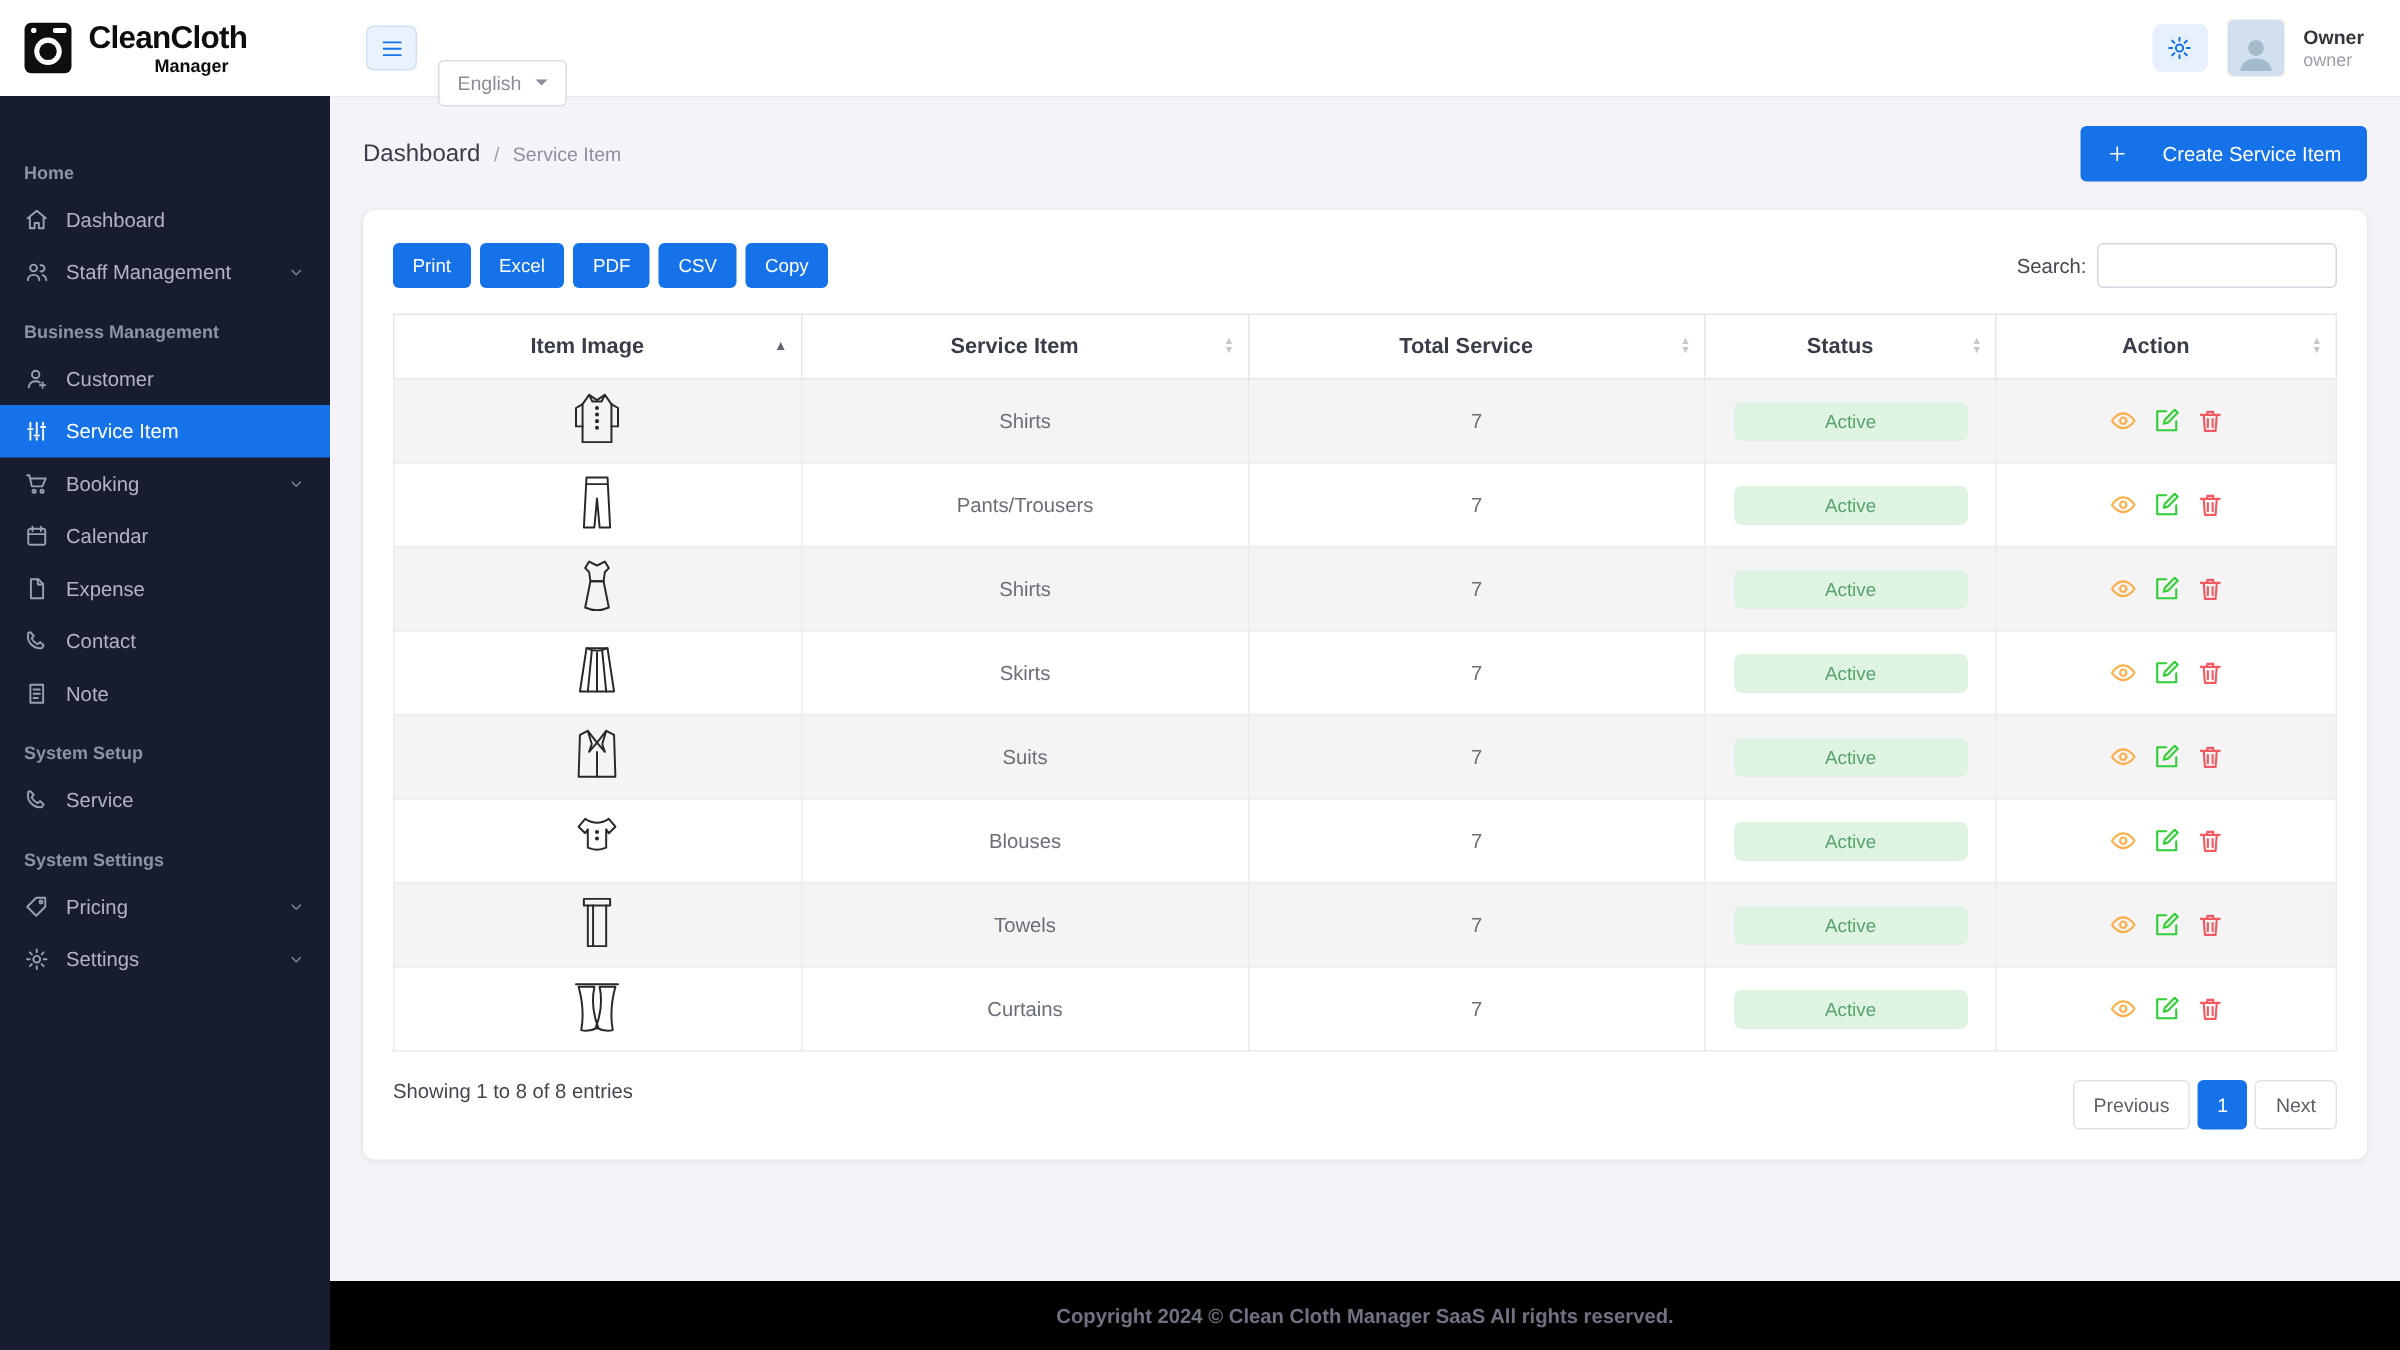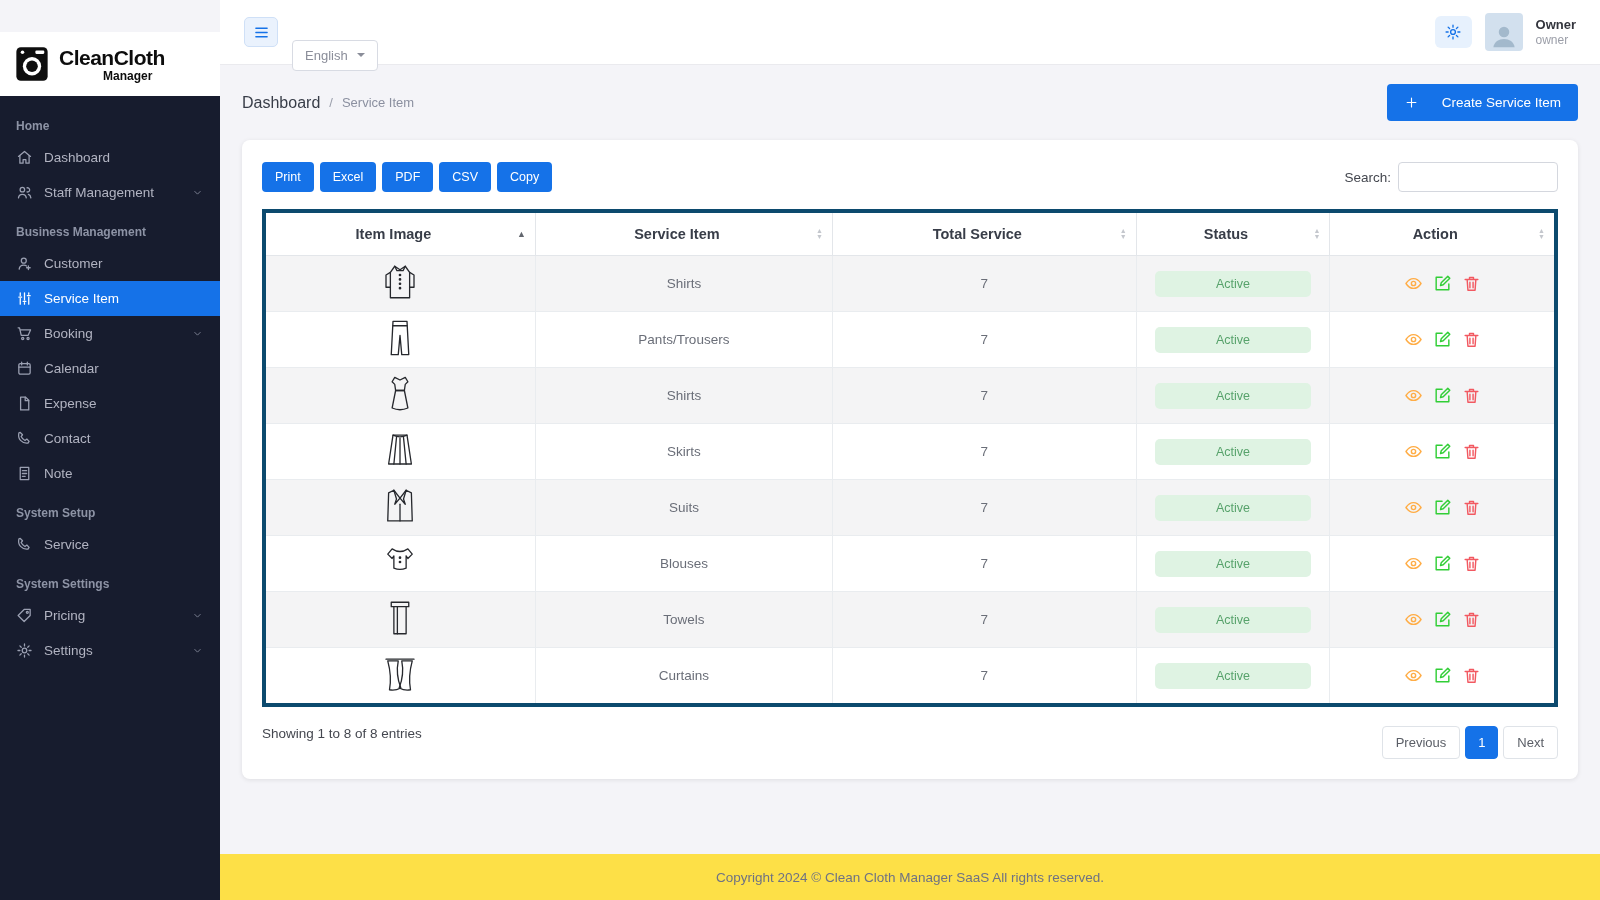--- a/index.html
+++ b/index.html
@@ -1,25 +1,25 @@
 <!DOCTYPE html>
 <html><head>
 <meta charset="utf-8">
 <style>
   * { margin:0; padding:0; box-sizing:border-box; }
   html,body { width:1600px; height:900px; overflow:hidden; font-family:"Liberation Sans", sans-serif; background:#f4f4f8; }
   .app { display:flex; width:1600px; height:900px; }
 
   
-  .sidebar { width:220px; flex-shrink:0; background:#171c2e; display:flex; flex-direction:column;margin-top:32px; }
+  .sidebar { width:220px; flex-shrink:0; background:#171c2e; display:flex; flex-direction:column; }
   .logo { height:64px; background:#ffffff; display:flex; align-items:center; gap:8px; padding:0 13px; flex-shrink:0; }
   .logo-icon svg { width:38px; height:38px; display:block; }
   .logo-line1 { font-size:21px; font-weight:800; color:#0d0d0d; letter-spacing:-0.5px; line-height:1; display:block; }
   .logo-line2 { font-size:12px; font-weight:700; color:#0d0d0d; line-height:1; display:block; margin-left:44px; margin-top:2px; }
-  .sidebar-nav { padding-top:8px; overflow:hidden; }
+  .sidebar-nav { padding-top:29px; overflow:hidden; }
   .nav-section { padding:15px 16px 7px; color:#8d93a5; font-size:12px; font-weight:700; }
   .nav-item { display:flex; align-items:center; gap:11px; padding:9px 16px; color:#b2b4c2; font-size:13.5px; cursor:pointer; }
   .nav-item .icon { display:inline-flex; color:#9ba0b2; }
   .nav-item .icon svg { width:17px; height:17px; }
   .nav-item.active { background:#1572e8; color:#ffffff; }
   .nav-item.active .icon { color:#ffffff; }
   .chev { margin-left:auto; opacity:.75; }
   .chev svg { width:13px !important; height:13px !important; }
 
   
@@ -45,40 +45,40 @@
   .bc-current { font-size:13px; color:#8b90a0; }
   .create-btn { margin-left:auto; background:#1572e8; color:#fff; border:none; border-radius:4px; height:37px; padding:16px 17px; font-size:13.5px; display:flex; align-items:center; gap:23px; cursor:pointer; }
   .create-btn svg { width:15px; height:15px; }
 
   .card { margin:19px 22px 0; background:#ffffff; border-radius:8px; box-shadow:0 1px 5px rgba(0,0,0,.09); padding:22px 20px 20px; }
   .toolbar-row { display:flex; align-items:center; margin-bottom:17px; }
   .export-btn { background:#1572e8; color:#fff; border:none; border-radius:4px; height:30px; padding:0 13px; font-size:12.5px; margin-right:6px; cursor:pointer; }
   .search-wrap { margin-left:auto; display:flex; align-items:center; gap:7px; font-size:13.5px; color:#44474f; }
   .search-input { width:160px; height:30px; border:1px solid #d4d7de; border-radius:4px; padding:0 8px; font-size:13px; outline:none; }
 
-  table { width:100%; border-collapse:collapse; border:4px solid #0c4a6e; }
+  table { width:100%; border-collapse:collapse; border:1px solid #0c4a6e; }
   th { border:1px solid #e3e6ea; padding:13px 24px 13px 10px; font-size:14.5px; color:#383d48; font-weight:700; text-align:center; position:relative; cursor:pointer; }
   .sort { position:absolute; right:9px; top:50%; transform:translateY(-50%); display:flex; flex-direction:column; align-items:center; font-size:7px; line-height:6px; color:#c4c7cd; }
   .sort.sorted { font-size:9px; line-height:9px; color:#62666e; }
   td { border:1px solid #e9ecef; text-align:center; font-size:13.5px; color:#6a6e78; padding:5px 8px; height:55px; }
   tbody tr:nth-child(odd) { background:#f4f4f5; }
   .item-img svg { width:42px; height:42px; display:block; margin:0 auto; }
   .status-pill { display:block; margin:0 auto; width:88%; max-width:180px; background:#dff3e3; color:#57a26b; font-size:12.5px; padding:6px 0; border-radius:5px; }
   .action-btn { background:none; border:none; margin:0 5px; cursor:pointer; vertical-align:middle; }
   .action-btn svg { width:19px; height:19px; display:block; }
   .action-btn.view { color:#ffad46; }
   .action-btn.edit { color:#31ce36; }
   .action-btn.delete { color:#f25961; }
 
   .table-footer { display:flex; align-items:flex-start; margin-top:19px; font-size:13.5px; color:#44474f; }
   .pagination { margin-left:auto; display:flex; gap:5px; }
   .page-btn { height:33px; min-width:33px; padding:0 13px; border:1px solid #dfe3e8; background:#fff; color:#5a5e66; font-size:13px; border-radius:4px; cursor:pointer; }
   .page-btn.active { background:#1572e8; border-color:#1572e8; color:#fff; padding:0; width:33px; }
 
-  .page-footer { height:46px; background:#fde047; display:flex; align-items:center; justify-content:center; color:#6f7283; font-size:13.5px; flex-shrink:0; }
+  .page-footer { height:46px; background:#000000; display:flex; align-items:center; justify-content:center; color:#6f7283; font-size:13.5px; flex-shrink:0;font-weight:bold; }
 
   .icon { display:inline-flex; }
   col.c-image { width:21%; } col.c-name { width:23%; } col.c-total { width:23.5%; } col.c-status { width:15%; } col.c-action { width:17.5%; }
 </style>
 </head>
 <body>
 
 <div class="app">
 
   <aside class="sidebar">

